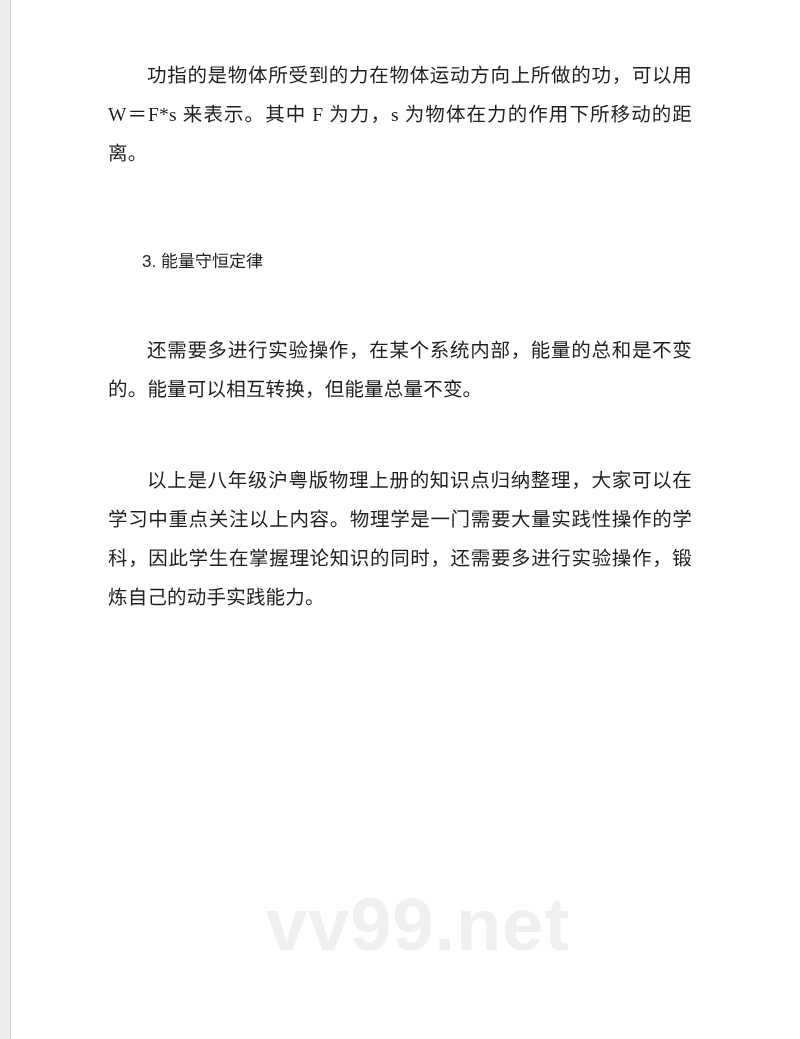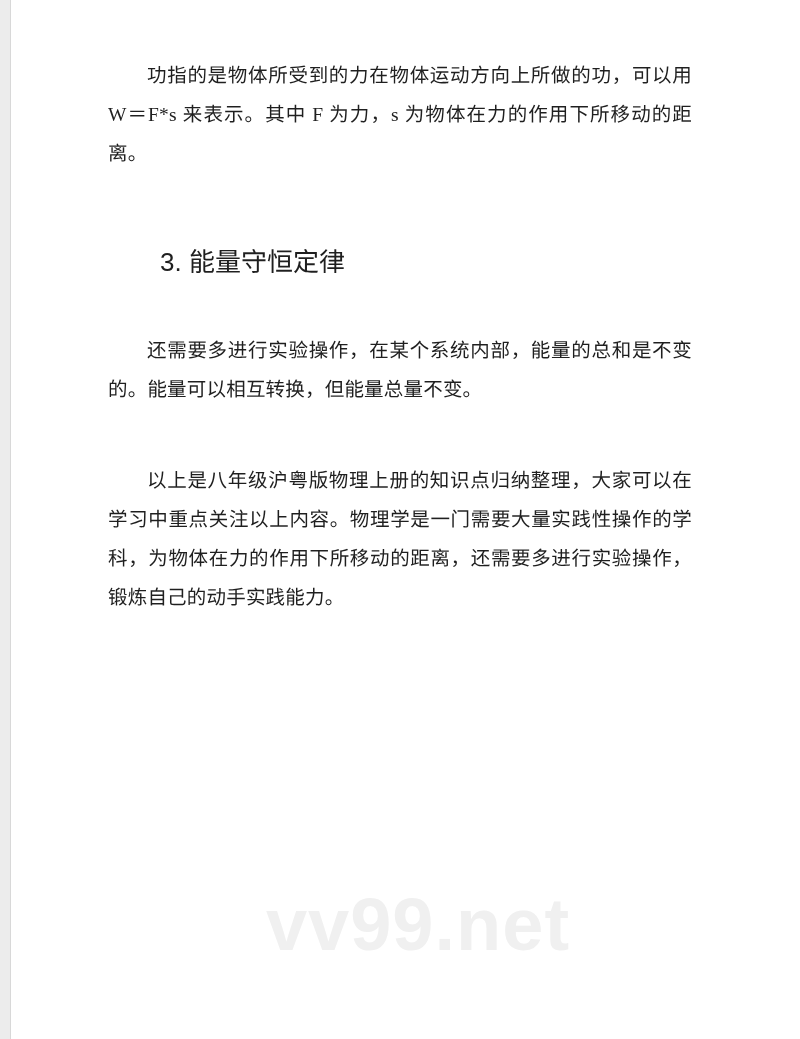--- a/index.html
+++ b/index.html
@@ -56,21 +56,21 @@
     text-align: justify;
     letter-spacing: 0.2px;
     color: #1f1f1f;
   }
 
   .gap-lg { height: 72px; }
   .gap-md { height: 52px; }
 
   h3.heading {
     margin: 0;
-    font-size: 26px;
+    font-size: 17px;
     line-height: 34px;
     font-weight: 400;
     text-indent: 2em;
     font-family: "Liberation Sans", "DejaVu Sans", sans-serif;
     color: #1f1f1f;
   }
 
   .formula-serif {
     font-family: "Liberation Serif", "DejaVu Serif", serif;
   }
@@ -107,19 +107,19 @@
     <div class="gap-lg"></div>
 
     <h3 class="heading">3. 能量守恒定律</h3>
 
     <div class="gap-md"></div>
 
     <p class="para">还需要多进行实验操作，在某个系统内部，能量的总和是不变的。能量可以相互转换，但能量总量不变。</p>
 
     <div class="gap-md"></div>
 
-    <p class="para">以上是八年级沪粤版物理上册的知识点归纳整理，大家可以在学习中重点关注以上内容。物理学是一门需要大量实践性操作的学科，为物体在力的作用下所移动的距离，还需要多进行实验操作，锻炼自己的动手实践能力。</p>
+    <p class="para">以上是八年级沪粤版物理上册的知识点归纳整理，大家可以在学习中重点关注以上内容。物理学是一门需要大量实践性操作的学科，因此学生在掌握理论知识的同时，还需要多进行实验操作，锻炼自己的动手实践能力。</p>
 
   </div>
 
   <div class="watermark">vv99.net</div>
 
 </div>
 
 </body></html>

